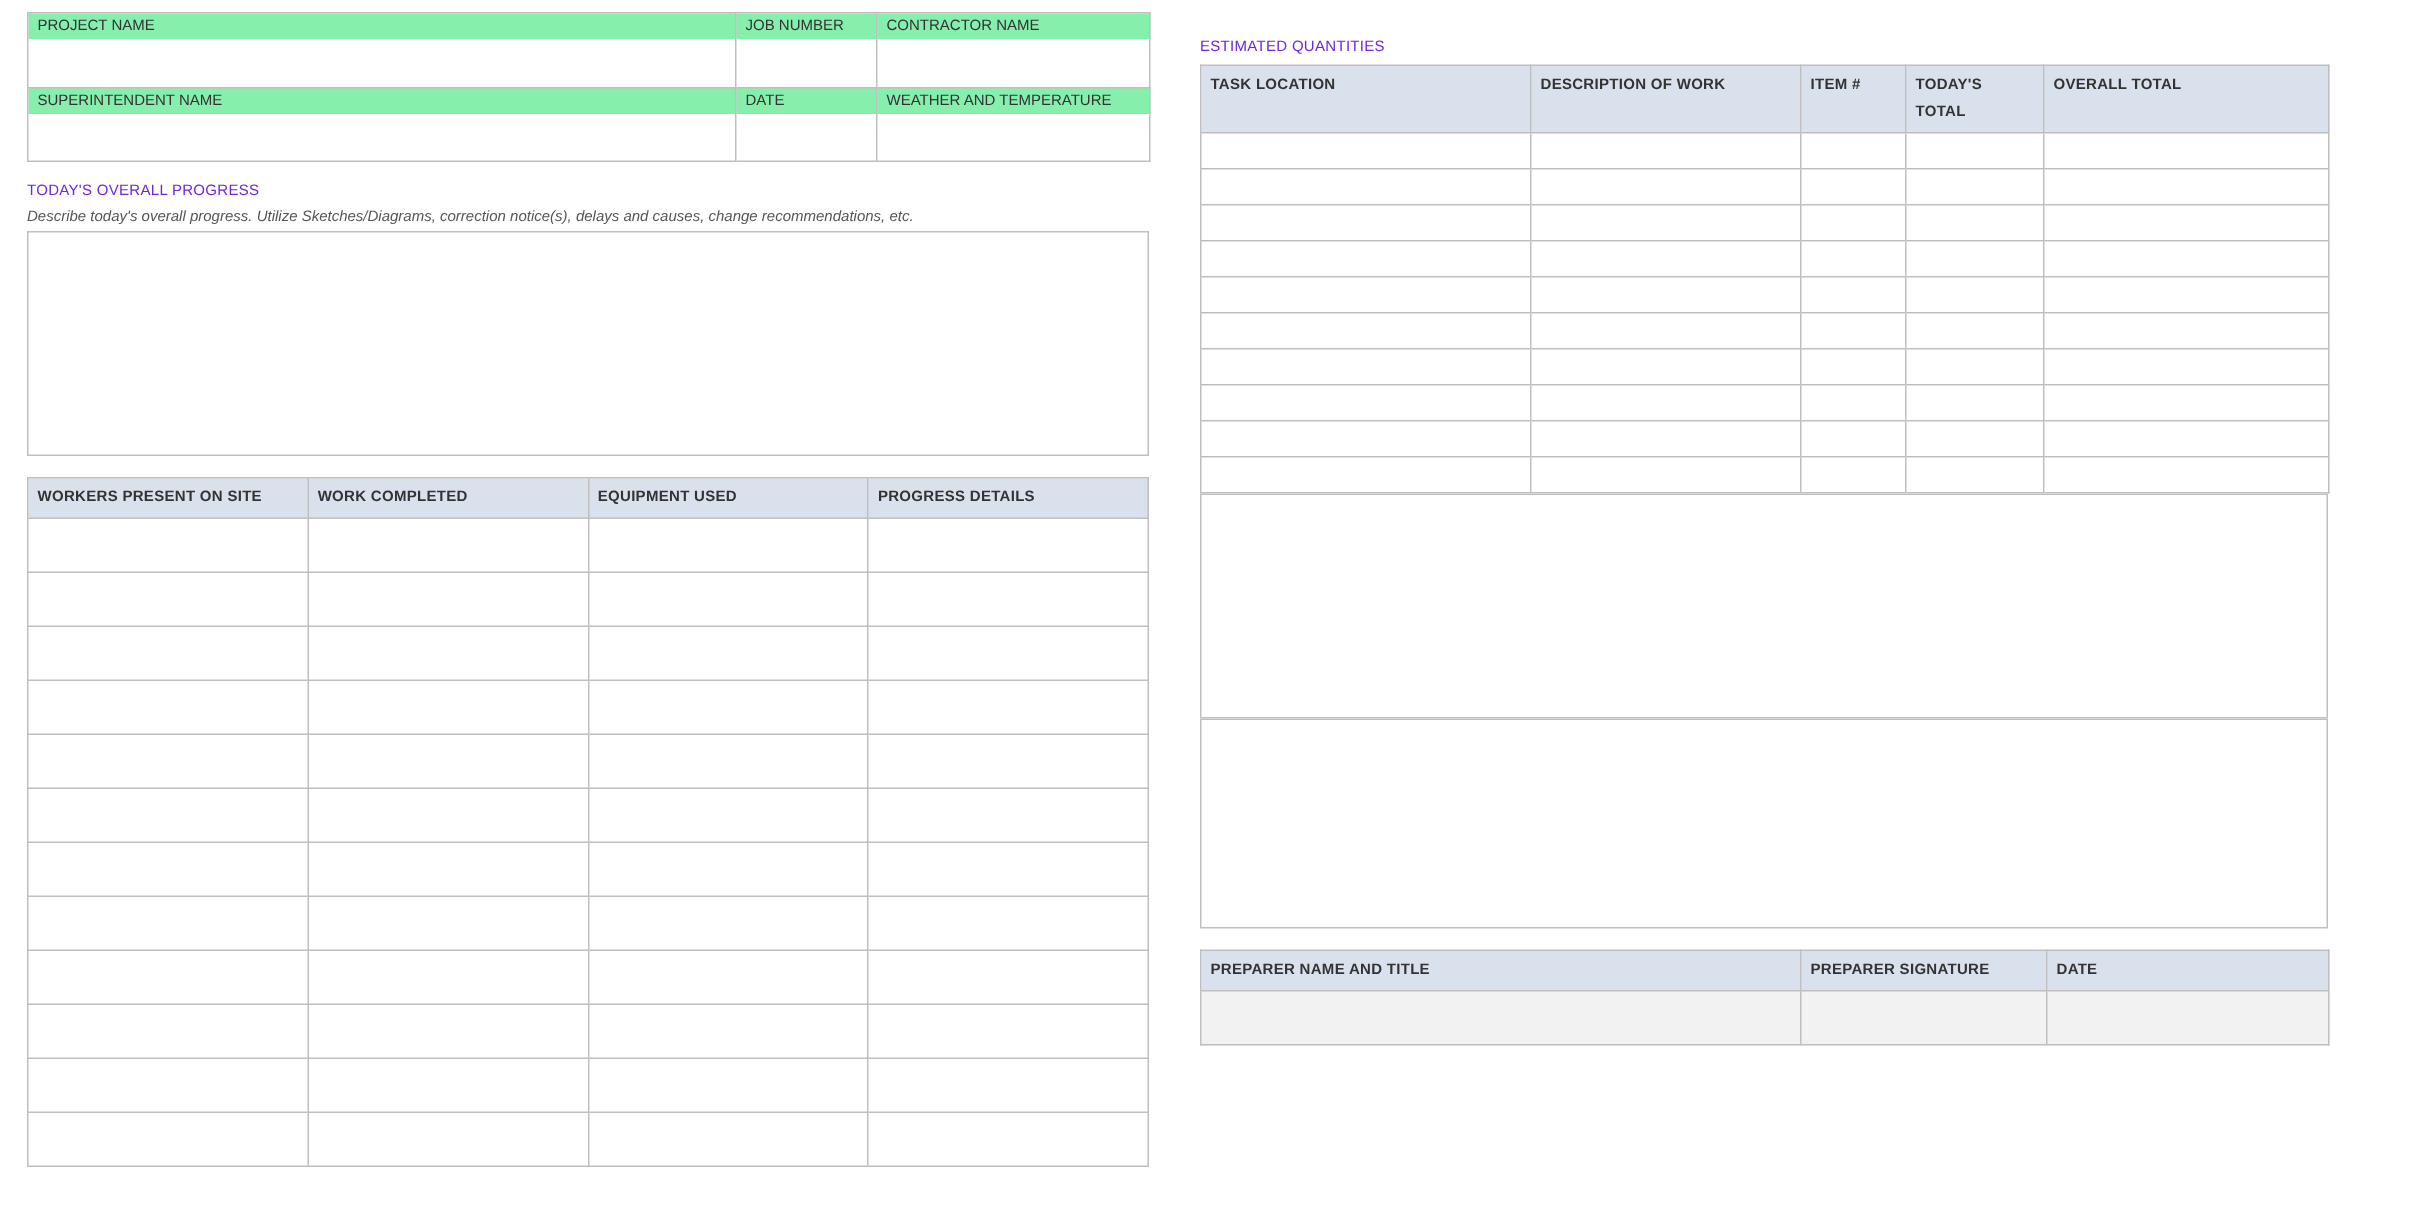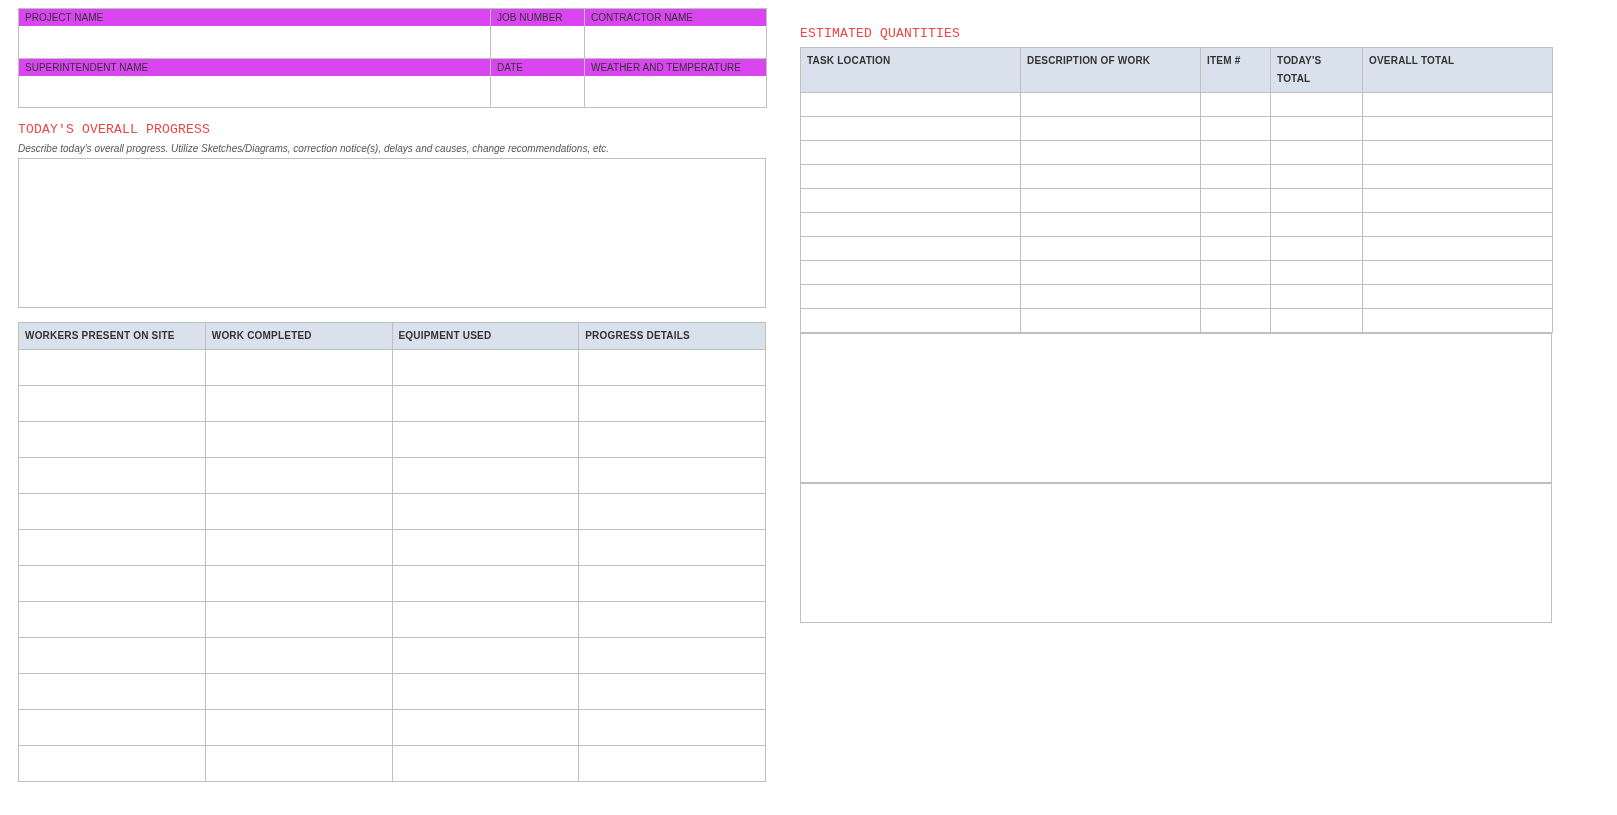--- a/index.html
+++ b/index.html
@@ -18,27 +18,26 @@
   .col-right { flex: 0 0 752px; }
 
   h1.title {
     font-size: 19px;
     font-weight: 700;
     color: #595959;
     letter-spacing: 0.5px;
     margin-bottom: 14px;
   }
   h2.section {
-    font-size: 13px;
+    font-size: 10px;
     font-weight: 400;
-    color: #ef4444;
+    color: #6d28d9;
     margin-top: 14px;
     margin-bottom: 6px;
     letter-spacing: 0.2px;
-    font-family: Liberation Mono, monospace;
   }
   .first-right h2.section:first-child { margin-top: 14px; }
 
   .hint {
     font-size: 10px;
     font-style: italic;
     color: #555;
     margin-bottom: 4px;
   }
 
@@ -65,21 +64,21 @@
   }
   td { background: #ffffff; height: 24px; }
   td.tall { height: 36px; }
   .label-cell {
     font-size: 10px;
     font-weight: 400;
     padding: 3px 6px 2px 6px;
     height: 16px;
     line-height: 12px;
     border-bottom: none;
-    background: #d946ef;
+    background: #86efac;
   }
   .input-cell {
     border-top: none;
     height: 32px;
   }
 
   .bigbox {
     width: 100%;
     border: 1px solid #bfbfbf;
     background: #ffffff;
@@ -343,14 +342,35 @@
         </tr>
       </tbody>
   </table>
 
   <div class="bigbox delays"></div>
 
   <div class="bigbox remarks"></div>
 
   <div style="height:14px"></div>
 
+  <table class="preparer">
+    <colgroup>
+        <col class="prep-c1">
+        <col class="prep-c2">
+        <col class="prep-c3">
+      </colgroup>
+    <thead>
+      <tr>
+        <th>PREPARER NAME AND TITLE</th>
+        <th>PREPARER SIGNATURE</th>
+        <th>DATE</th>
+      </tr>
+    </thead>
+    <tbody>
+      <tr>
+        <td></td>
+        <td></td>
+        <td></td>
+      </tr>
+    </tbody>
+  </table>
 
 </div>
 
 </body></html>

